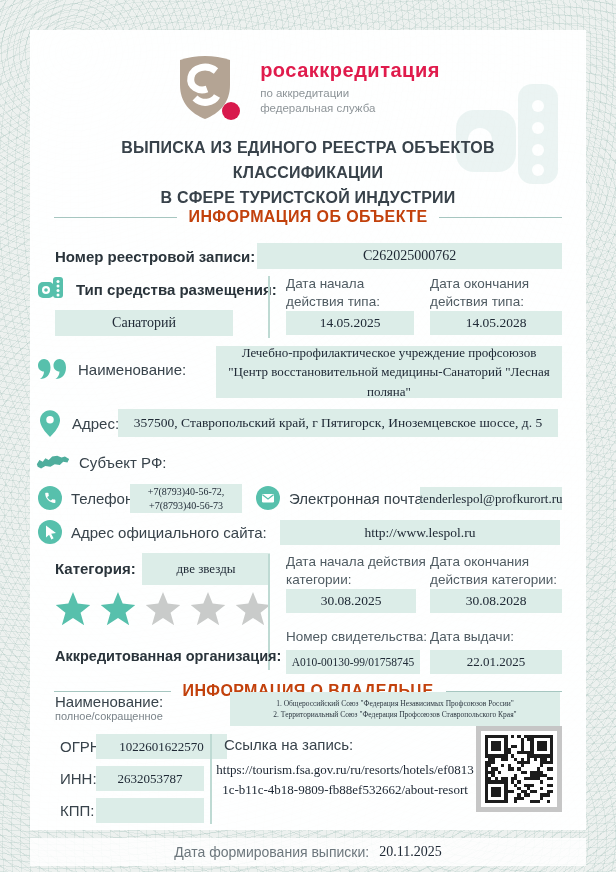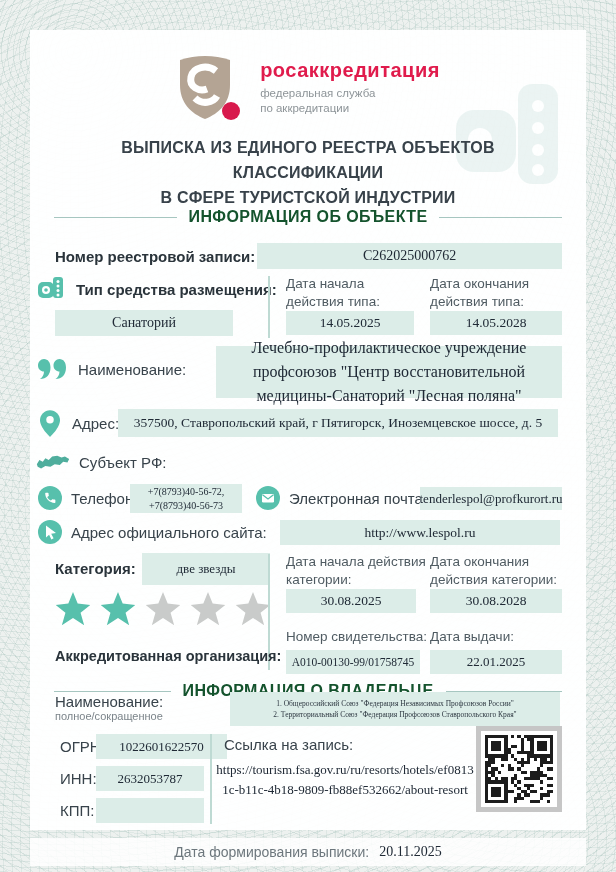--- a/index.html
+++ b/index.html
@@ -10,21 +10,21 @@
       repeating-radial-gradient(circle at 12% 6%,rgba(116,162,152,.16) 0 1px,transparent 1px 6px),
       repeating-radial-gradient(circle at 92% 22%,rgba(116,162,152,.13) 0 1px,transparent 1px 8px),
       repeating-radial-gradient(circle at 28% 58%,rgba(116,162,152,.11) 0 1px,transparent 1px 7px),
       repeating-radial-gradient(circle at 75% 96%,rgba(116,162,152,.13) 0 1px,transparent 1px 9px);}
   .card{position:absolute;left:30px;top:30px;width:556px;height:800px;background:rgba(255,255,255,.95);}
   .abs{position:absolute}
   .vbox{background:#dcede8;display:flex;flex-direction:column;align-items:center;justify-content:center;
     text-align:center;font-family:"Liberation Serif",serif;color:#202a36}
   .lblb{font-weight:bold;color:#2a343b;font-size:15px;white-space:nowrap}
   .lbl2{color:#4f5b62;font-size:13.5px;line-height:1.3}
-  .shead{display:flex;align-items:center;gap:12px;color:#14532d;font-weight:bold;font-size:16px;letter-spacing:.4px}
+  .shead{display:flex;align-items:center;gap:12px;color:#c2410c;font-weight:bold;font-size:16px;letter-spacing:.4px}
   .shead .line{flex:1;height:1px;background:#a6c6c0}
   .vline{width:1.5px;background:#bedad3}
   .stars{display:flex;gap:9px}
   .star{width:36px;height:35px;display:inline-block;background:#c9cbca;
     clip-path:polygon(50% 0%,63% 33%,98% 37%,71% 59%,81% 95%,50% 74%,19% 95%,29% 59%,2% 37%,37% 33%)}
   .star.filled{background:#57c0ac}
   .serif{font-family:"Liberation Serif",serif;color:#202a36}
   .brand-name{color:#e01b4c;font-weight:bold;font-size:20px;letter-spacing:.5px}
   .brand-sub{color:#8d9498;font-size:11.5px;line-height:1.3;margin-top:4px}
   .doc-title{font-weight:bold;font-size:16px;line-height:1.55;color:#38424a;text-align:center;letter-spacing:.2px}
@@ -57,22 +57,22 @@
   <div class="abs" style="left:0;right:0;top:22px;display:flex;justify-content:center;align-items:center;gap:18px">
     <svg width="66" height="70" viewBox="0 0 66 70">
       <path d="M4 8 C20 2.5 38 2.5 54 8 L54 33 C54 51 43 61.5 29 67 C15 61.5 4 51 4 33 Z" fill="#b4a494"></path>
       <path d="M40 19 C31 12 17 15 15 25 C13 35 23 40 31 37" stroke="#fff" stroke-width="7" fill="none"></path>
       <path d="M19 46 C26 53 37 51 41 44" stroke="#fff" stroke-width="7" fill="none"></path>
       <circle cx="55" cy="59" r="9" fill="#d8194c"></circle>
     </svg>
     <div>
       <div class="brand-name">росаккредитация</div>
       <div class="brand-sub">
+        <div>по аккредитации</div>
         <div>федеральная служба</div>
-        <div>по аккредитации</div>
       </div>
     </div>
   </div>
 
   <div class="abs doc-title" style="left:18px;right:18px;top:106px">
     <div>ВЫПИСКА ИЗ ЕДИНОГО РЕЕСТРА ОБЪЕКТОВ КЛАССИФИКАЦИИ</div>
     <div>В СФЕРЕ ТУРИСТСКОЙ ИНДУСТРИИ</div>
   </div>
 
   <div class="abs shead" style="left:24px;right:24px;top:178px">
@@ -108,21 +108,21 @@
   <div class="abs vbox" style="left:256px;top:281px;width:128px;height:24px;font-size:13.5px">14.05.2025</div>
   <div class="abs vbox" style="left:400px;top:281px;width:132px;height:24px;font-size:13.5px">14.05.2028</div>
 
   <div class="abs" style="left:8px;top:328px;display:flex;align-items:center;gap:10px">
     <svg width="30" height="22" viewBox="0 0 30 22">
       <path d="M6 1 C2.5 1 0 4 0 7.5 C0 11 2.7 13.5 6 13.5 C6 17 4.2 19.5 2 21 C8.5 21 12.5 16.5 12.5 9.5 C12.5 4.5 10 1 6 1 Z" fill="#57c0ac"></path>
       <path d="M21.5 1 C18 1 15.5 4 15.5 7.5 C15.5 11 18.2 13.5 21.5 13.5 C21.5 17 19.7 19.5 17.5 21 C24 21 28 16.5 28 9.5 C28 4.5 25.5 1 21.5 1 Z" fill="#57c0ac"></path>
     </svg>
     <span style="font-size:15px;color:#38434b">Наименование:</span>
   </div>
-  <div class="abs vbox" style="left:186px;top:316px;right:24px;height:52px;font-size:16px;line-height:1.5;padding:17px 10px">Лечебно-профилактическое учреждение профсоюзов "Центр восстановительной медицины-Санаторий "Лесная поляна"</div>
+  <div class="abs vbox" style="left:186px;top:316px;right:24px;height:52px;font-size:13px;line-height:1.5;padding:17px 10px">Лечебно-профилактическое учреждение профсоюзов "Центр восстановительной медицины-Санаторий "Лесная поляна"</div>
 
   <div class="abs" style="left:10px;top:380px;display:flex;align-items:center;gap:12px">
     <svg width="20" height="27" viewBox="0 0 24 32">
       <path d="M12 0 C5.4 0 0 5.4 0 12 C0 21 12 32 12 32 C12 32 24 21 24 12 C24 5.4 18.6 0 12 0 Z" fill="#57c0ac"></path>
       <circle cx="12" cy="11.5" r="4.5" fill="#fff"></circle>
     </svg>
     <span style="font-size:15px;color:#38434b">Адрес:</span>
   </div>
   <div class="abs vbox" style="left:88px;top:379px;right:28px;height:28px;font-size:13.5px">357500, Ставропольский край, г Пятигорск, Иноземцевское шоссе, д. 5</div>
 

